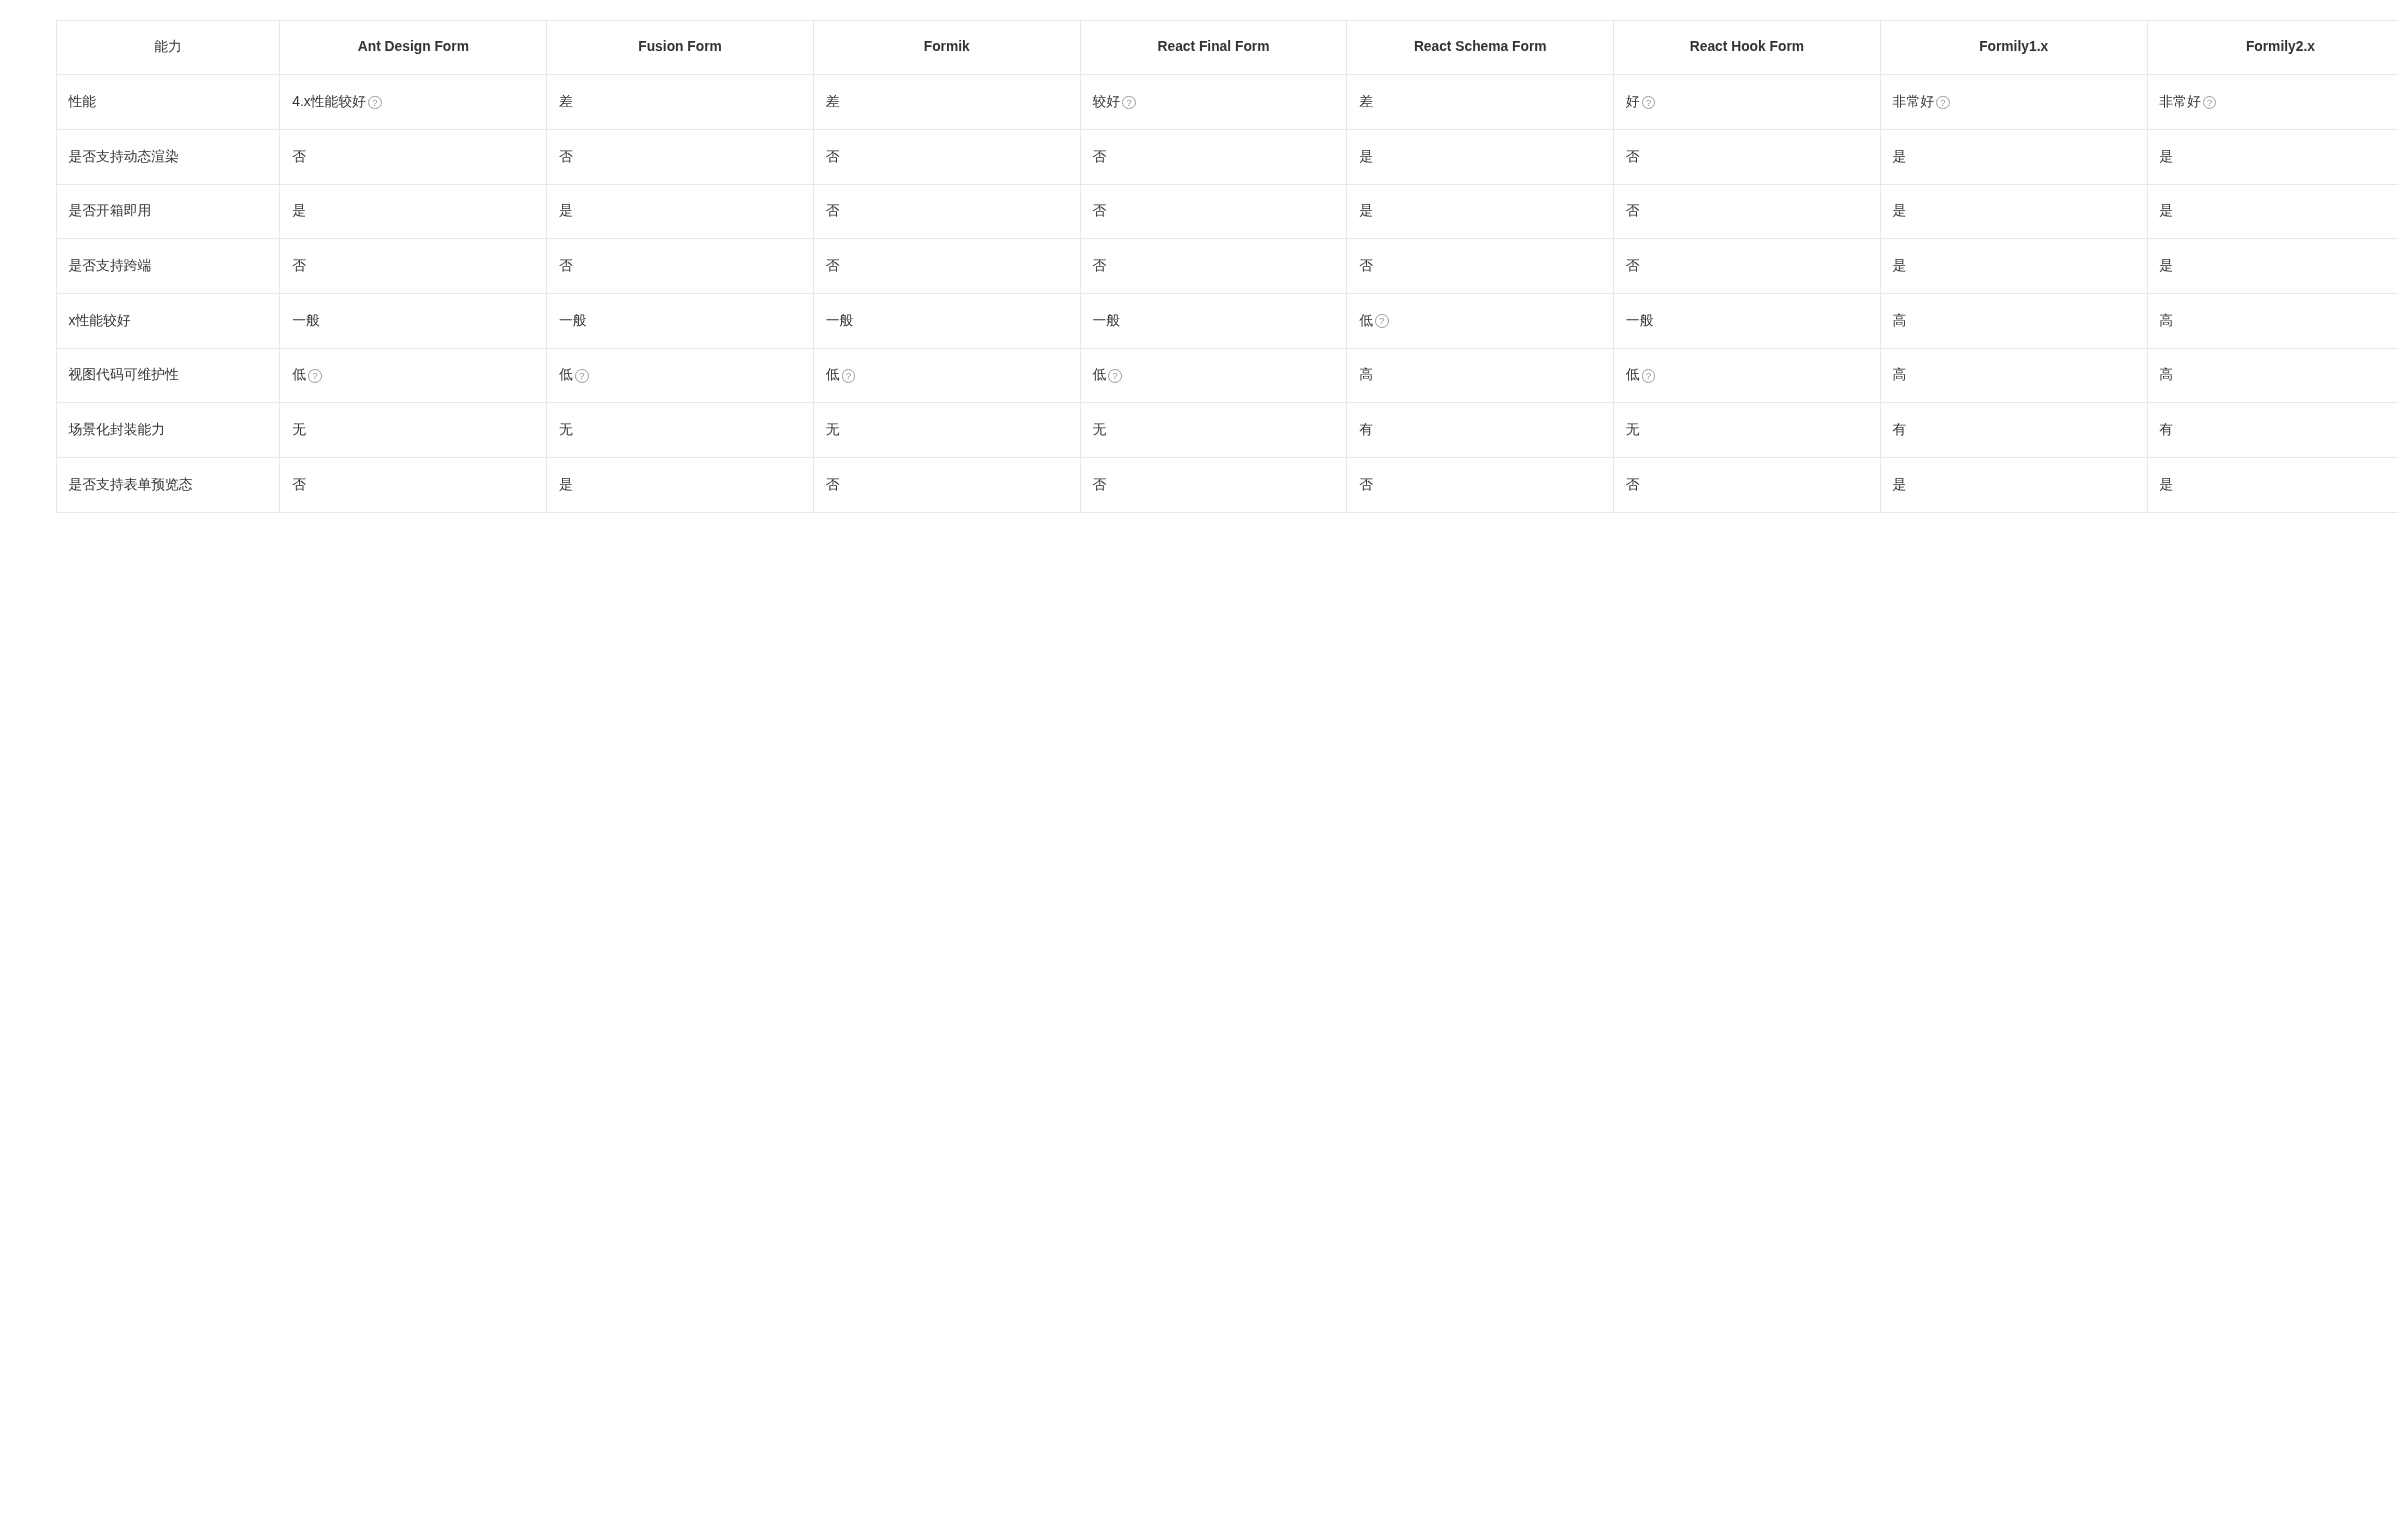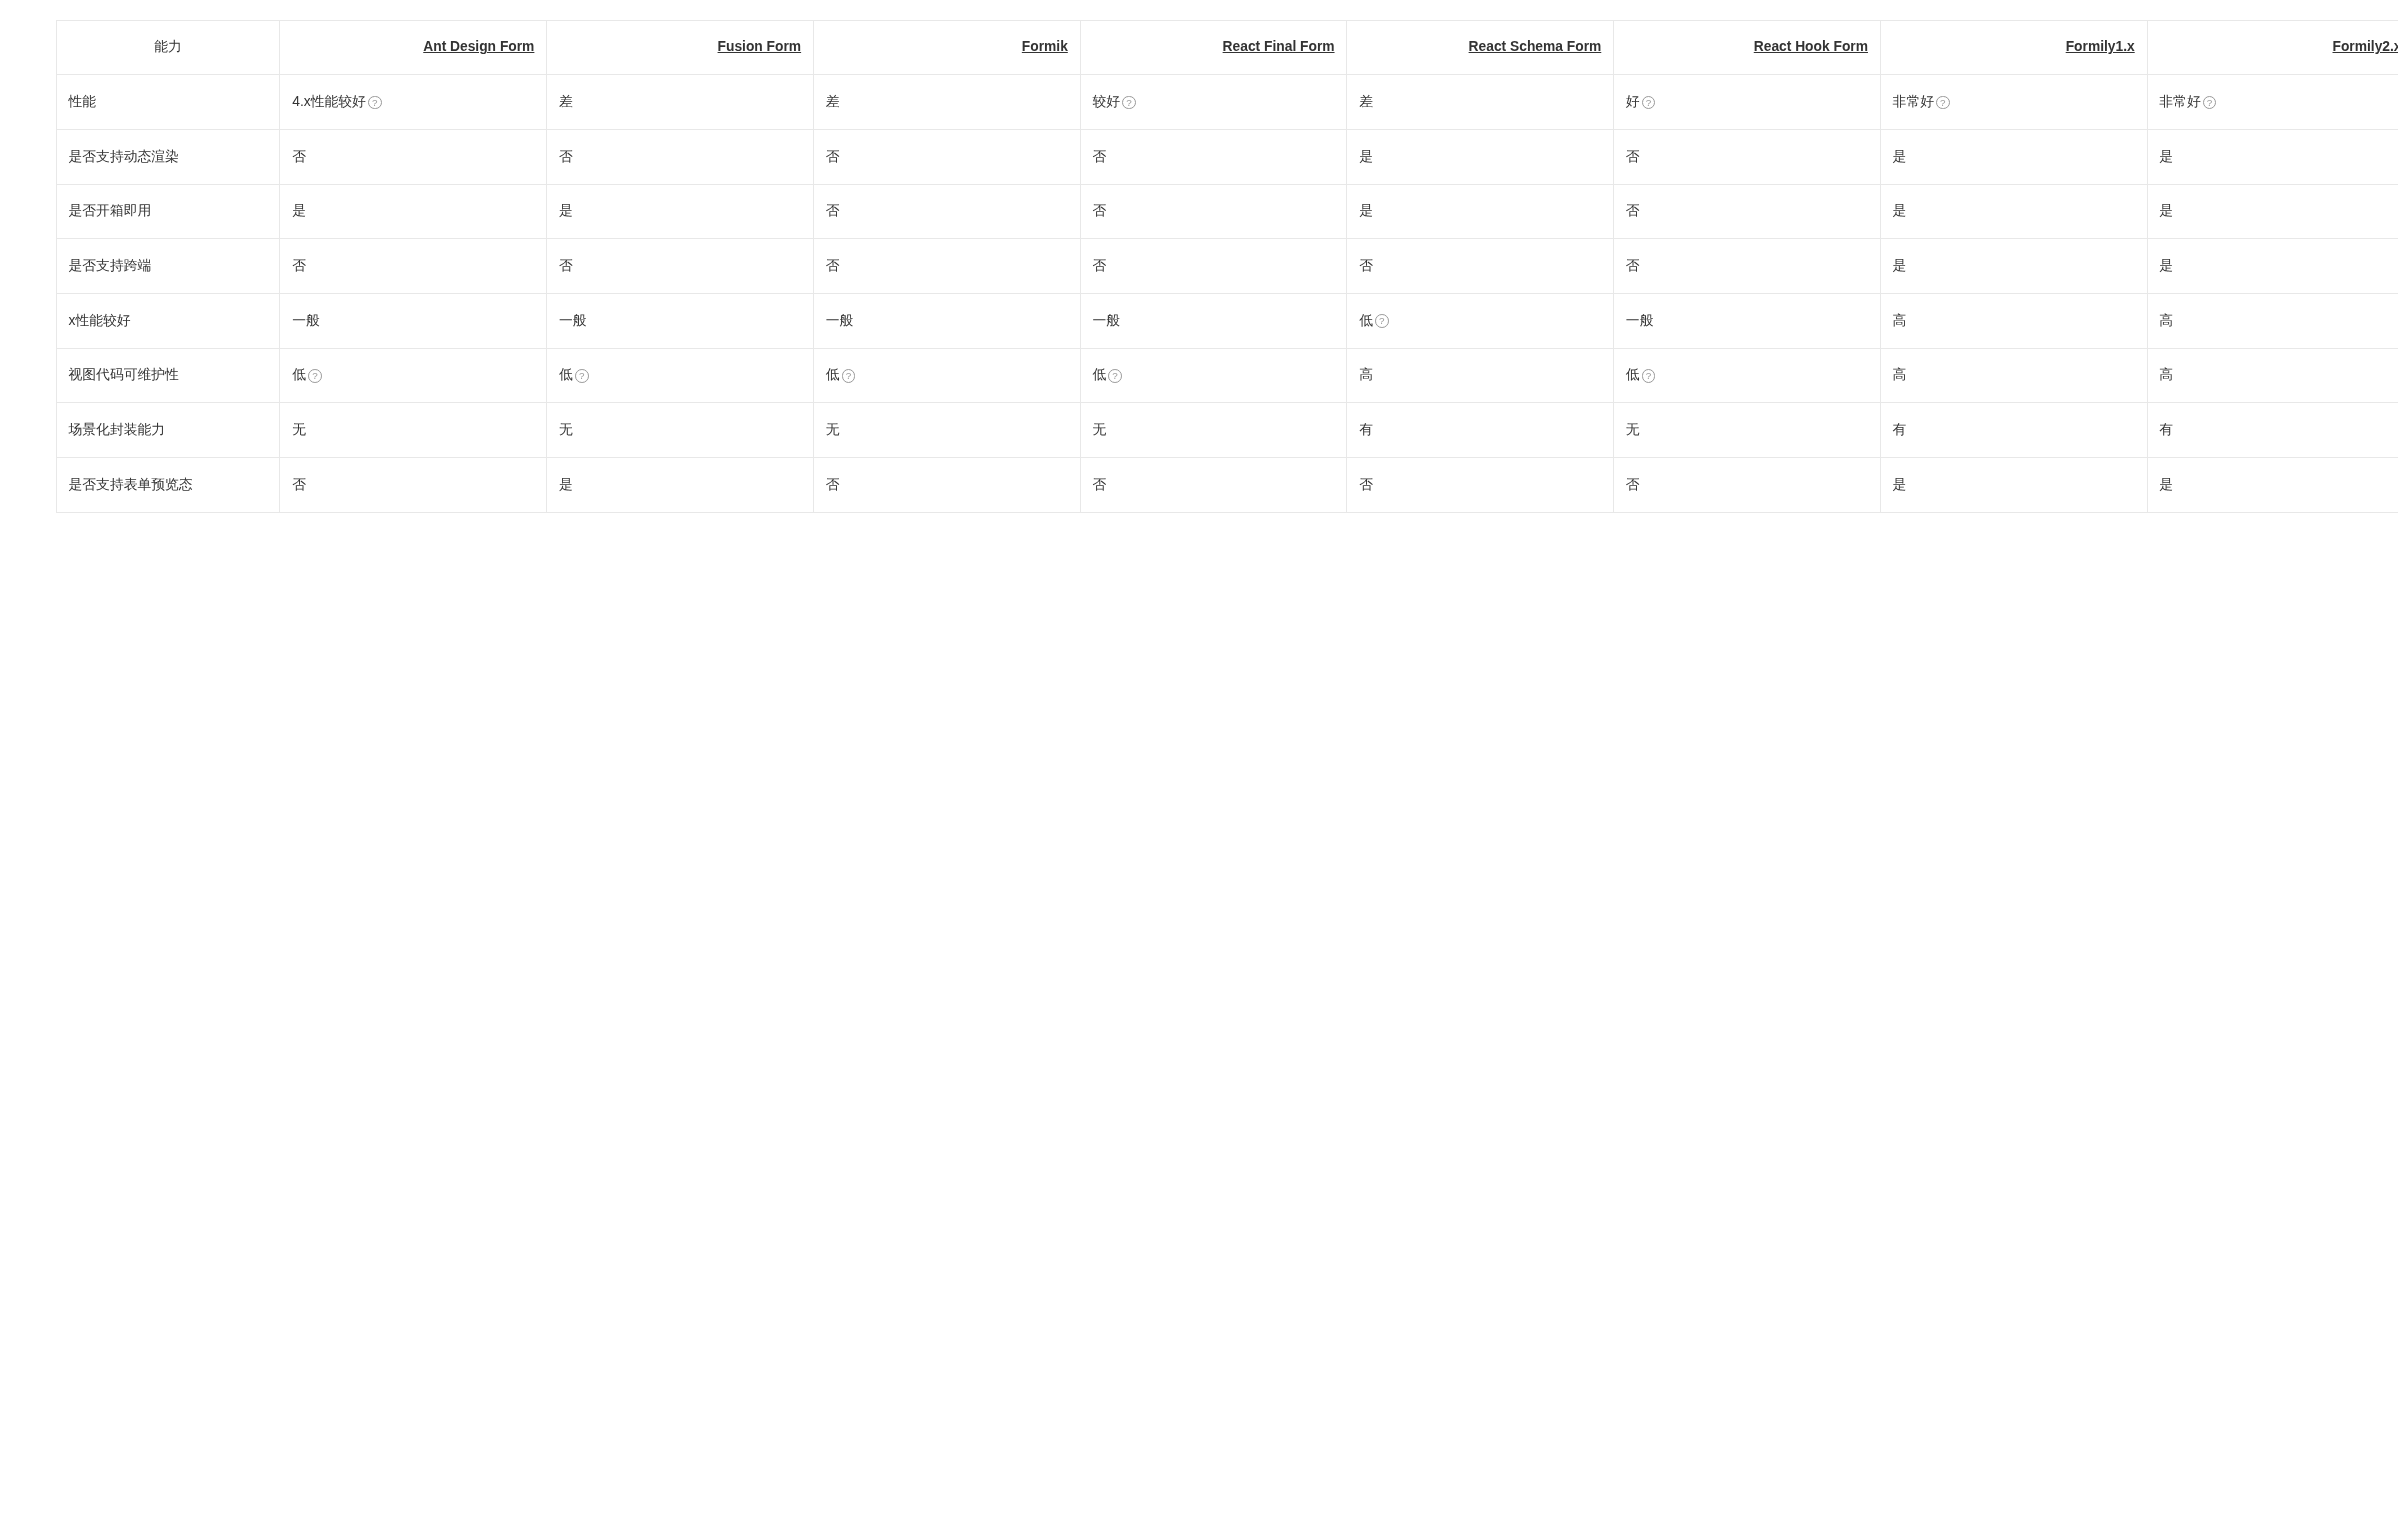--- a/index.html
+++ b/index.html
@@ -50,22 +50,21 @@
       background: #fff;
     }
 
     .col-feature {
       width: 99px;
       font-weight: normal;
     }
 
     .col-lib {
       width: 118px;
-      text-align: right;
-      text-decoration: underline;
+      text-align: center;
     }
 
     .info-icon {
       display: inline-flex;
       align-items: center;
       justify-content: center;
       width: 13.8px;
       height: 13.8px;
       border-radius: 50%;
       border: 1px solid #999;

